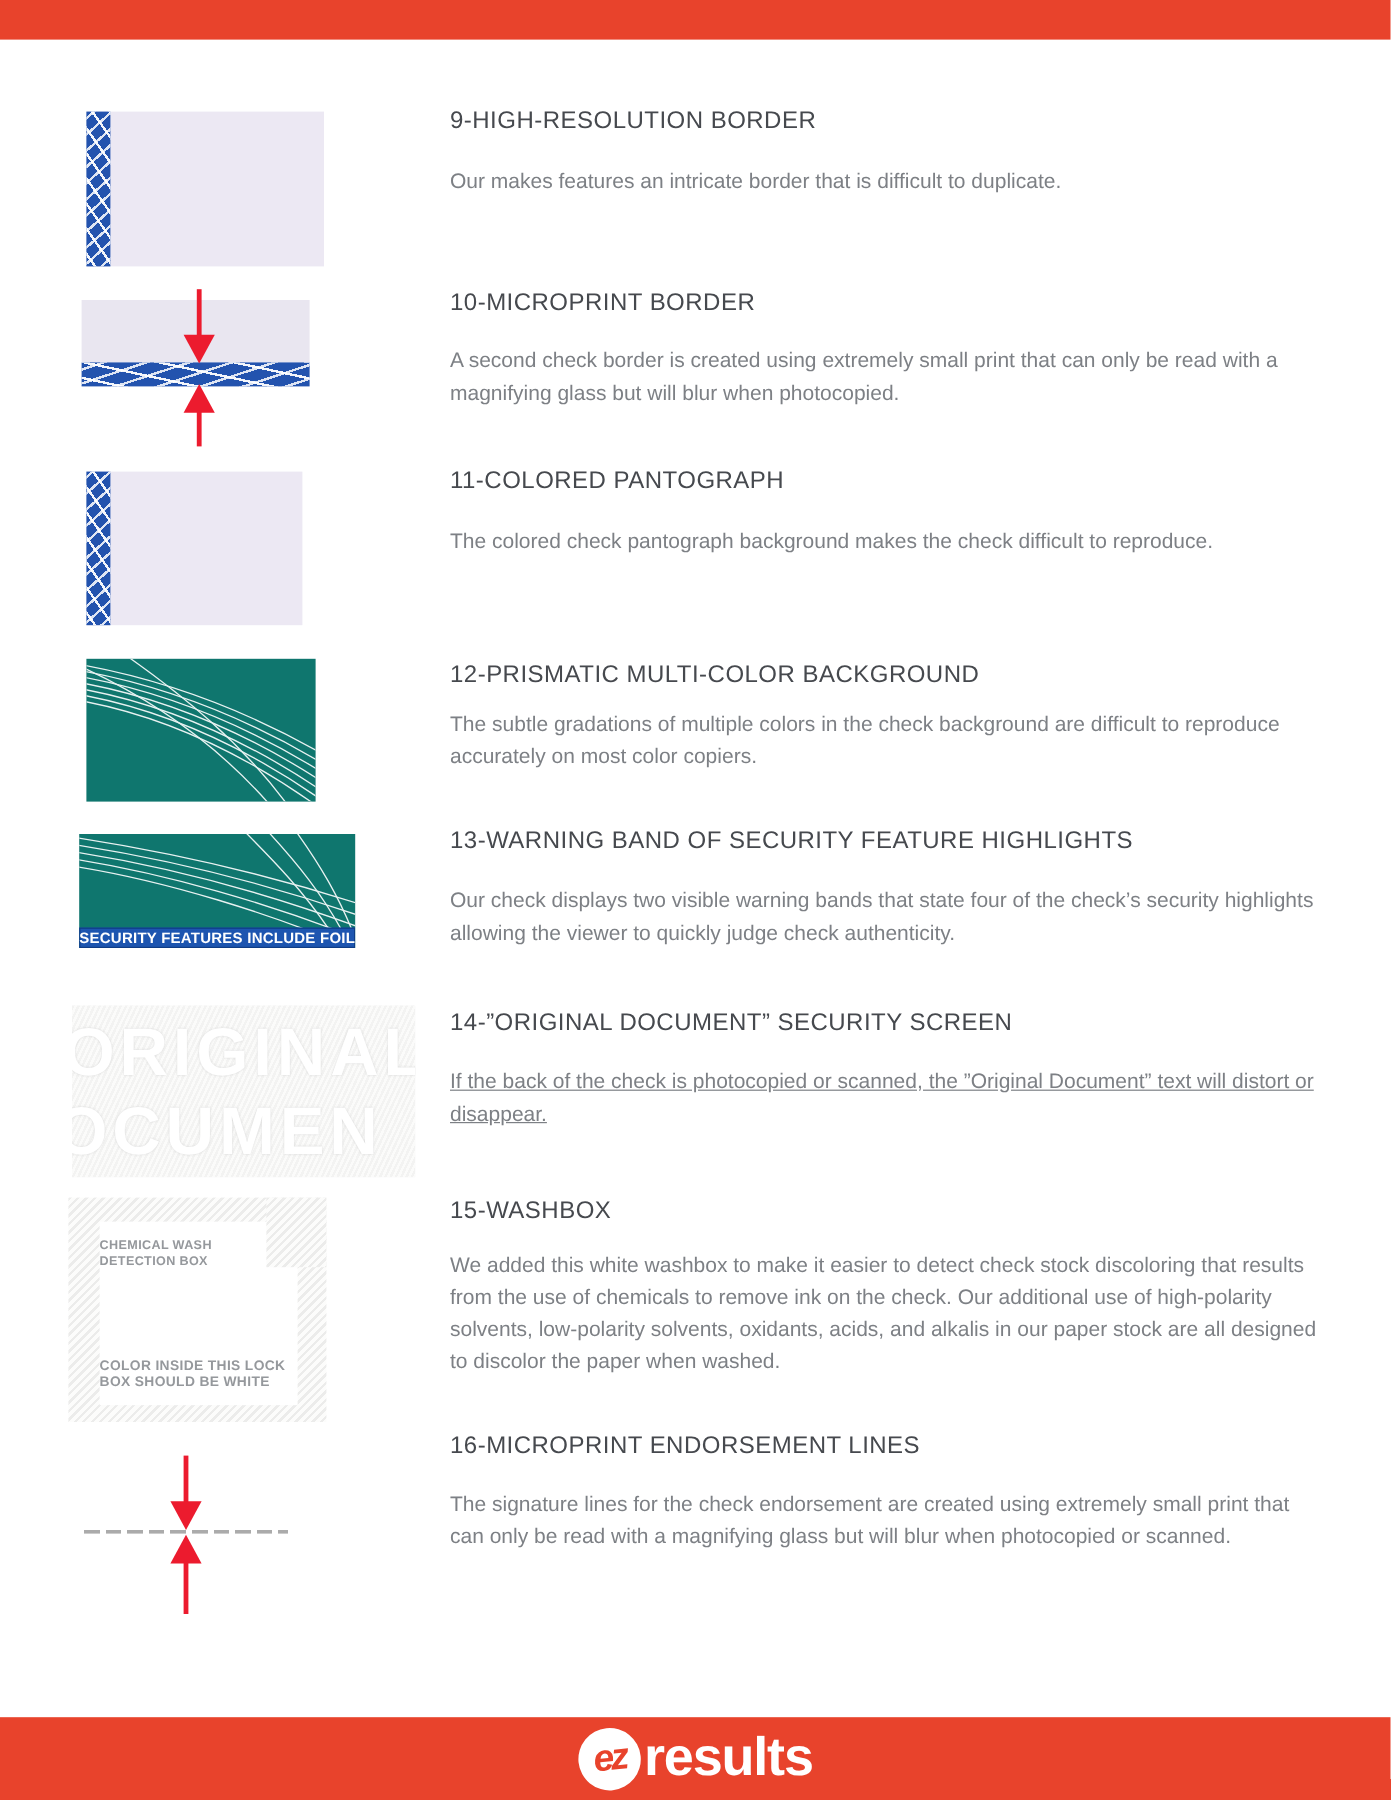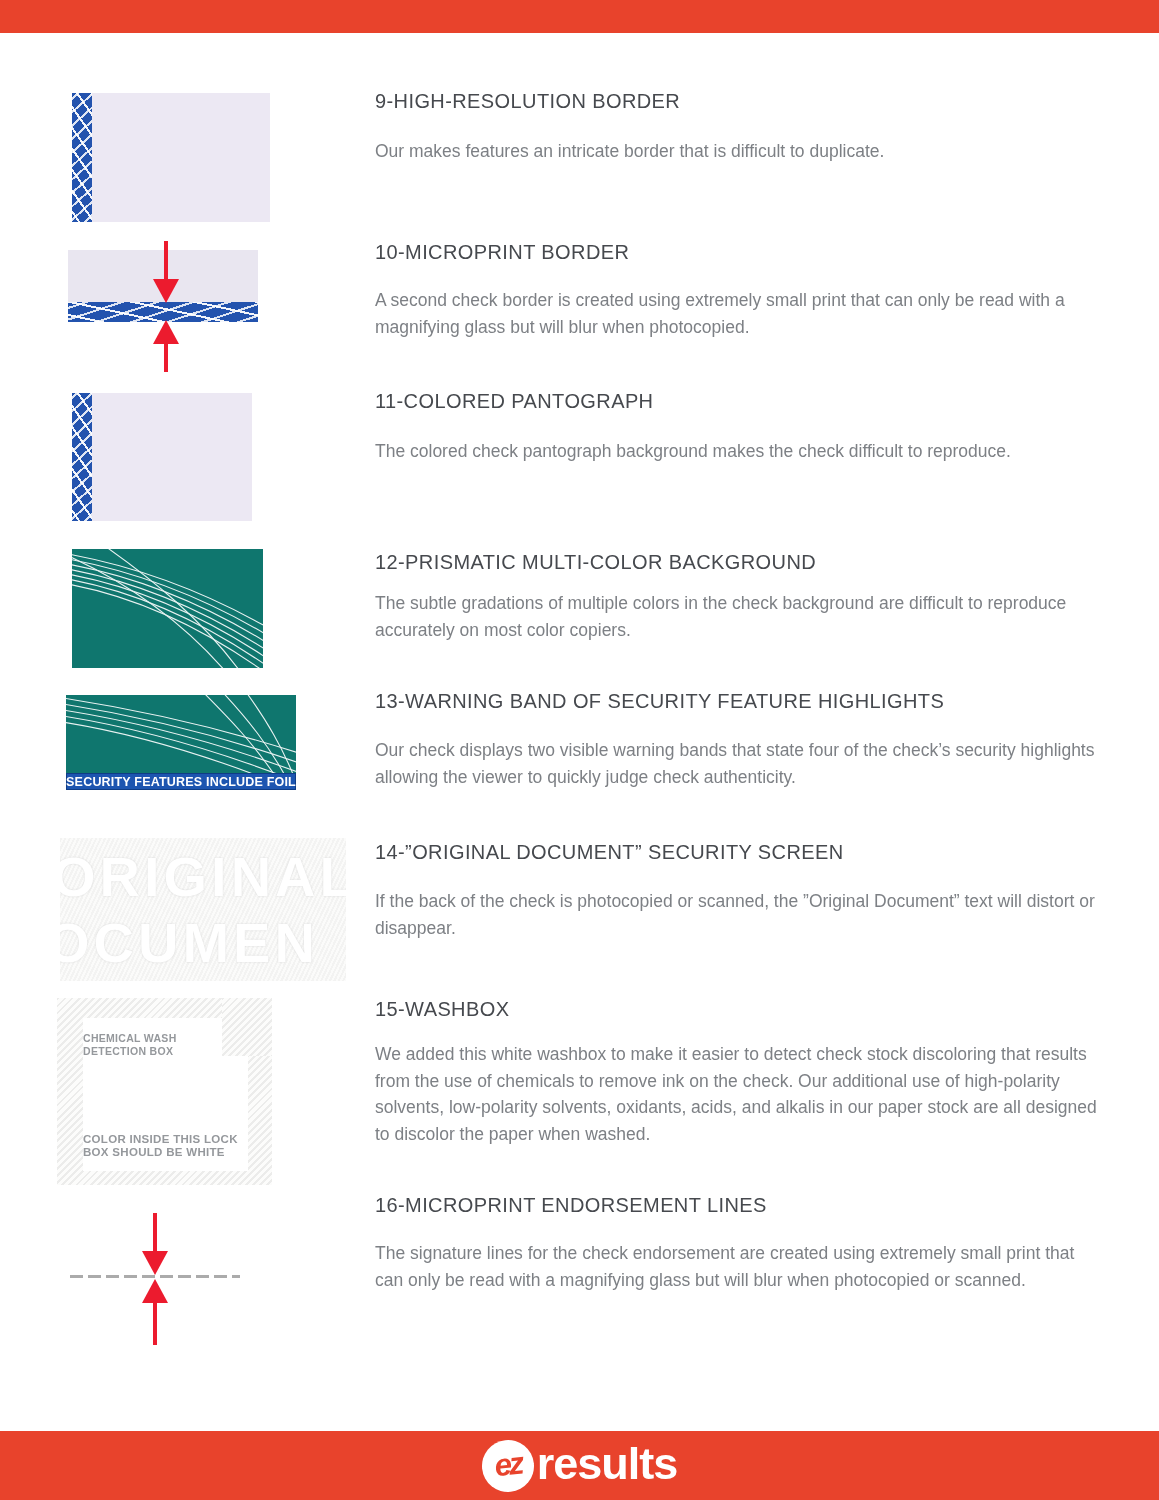--- a/index.html
+++ b/index.html
@@ -133,21 +133,21 @@
     <div class="warn-band">SECURITY FEATURES INCLUDE FOIL</div>
   </div>
   <div class="sec-title" style="top:690px;">13-WARNING BAND OF SECURITY FEATURE HIGHLIGHTS</div>
   <div class="sec-body" style="top:737px;">Our check displays two visible warning bands that state four of the check’s security highlights allowing the viewer to quickly judge check authenticity.</div>
 
   <div class="od-screen" style="left:60px;top:838px;width:286px;height:143px;">
     <div class="od-line" style="left:-8px;top:6px;">ORIGINAL</div>
     <div class="od-line" style="left:-14px;top:72px;">OCUMEN</div>
   </div>
   <div class="sec-title" style="top:841px;">14-”ORIGINAL DOCUMENT” SECURITY SCREEN</div>
-  <div class="sec-body" style="top:888px;">If the back of the check is photocopied or scanned, the ”Original Document” text will distort or disappear.</div>
+  <div class="sec-body" style="top:888px;text-decoration:underline;">If the back of the check is photocopied or scanned, the ”Original Document” text will distort or disappear.</div>
 
   <div class="washbox" style="left:57px;top:998px;width:215px;height:187px;">
     <div class="washbox-inner">
       <div class="washbox-notch"></div>
       <div class="washbox-text preline" style="top:14px;">CHEMICAL WASH
 DETECTION BOX</div>
       <div class="washbox-text preline" style="bottom:12px;font-size:11.5px;">COLOR INSIDE THIS LOCK
 BOX SHOULD BE WHITE</div>
     </div>
   </div>

